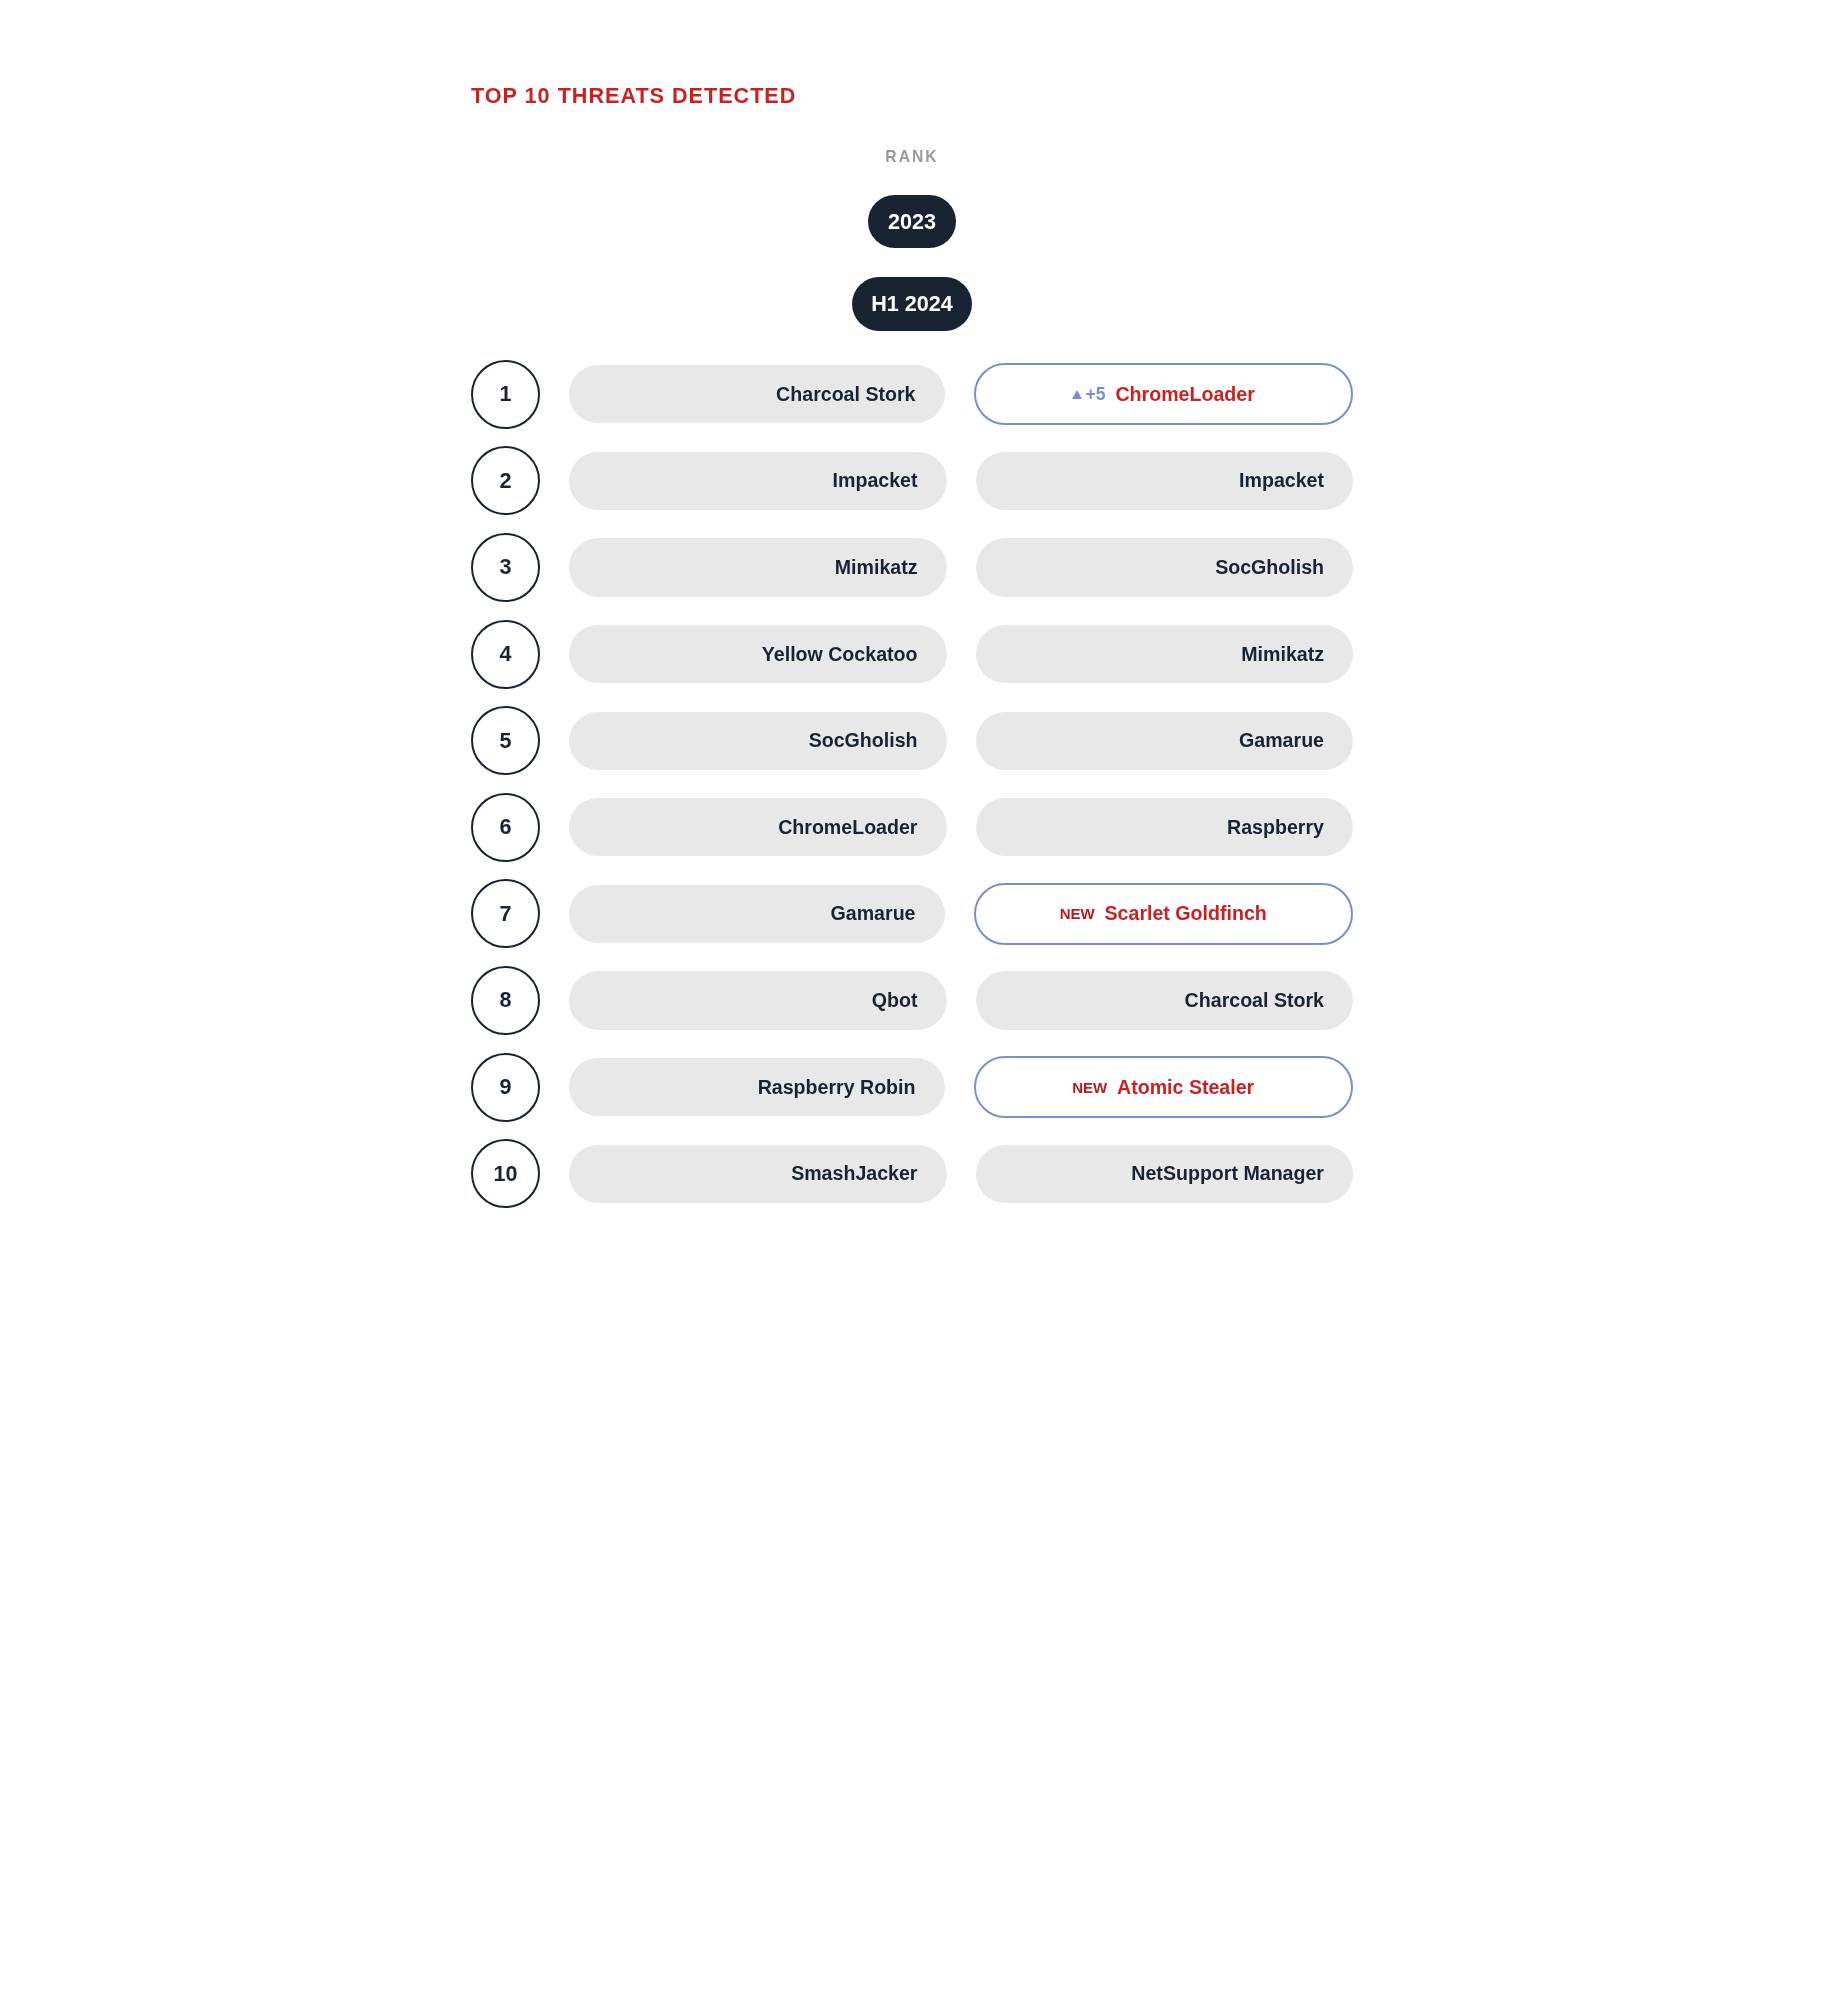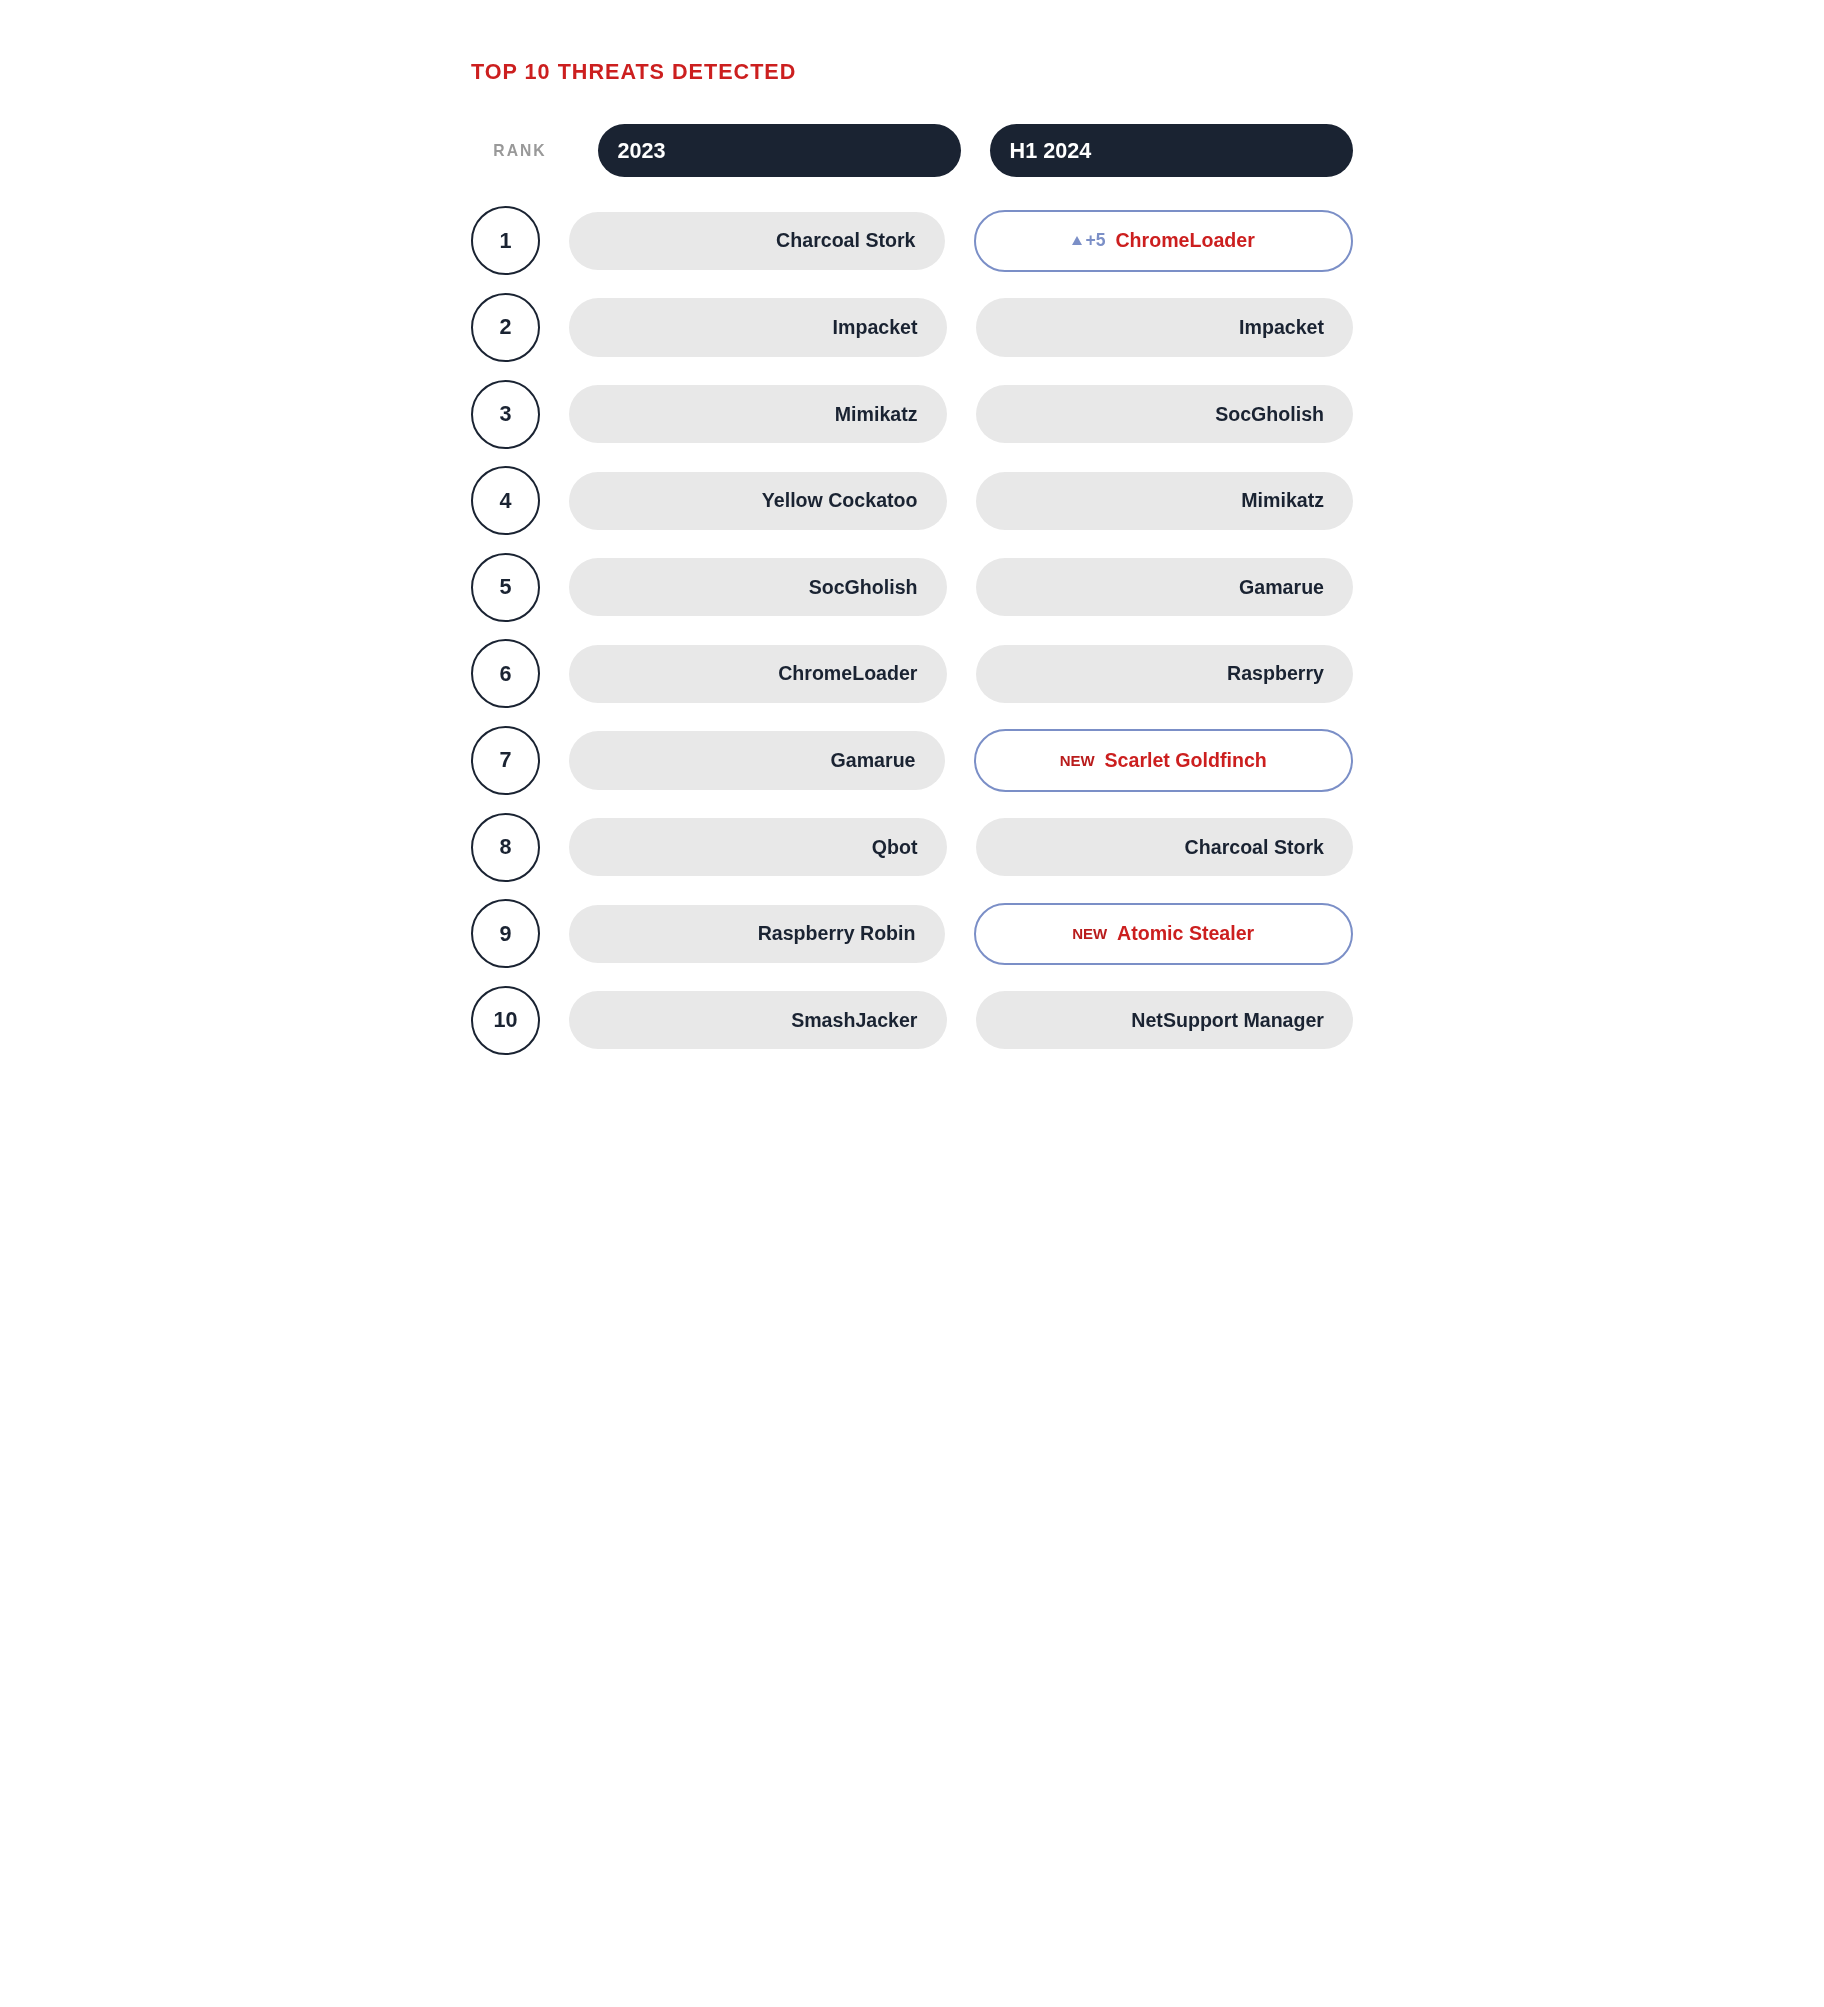--- a/index.html
+++ b/index.html
@@ -14,36 +14,38 @@
       display: flex;
       justify-content: center;
       align-items: flex-start;
       min-height: 100vh;
       padding: 59px 39px;
     }
 
     .container {
       width: 882px;
       max-width: 100%;
+      margin-top: 24px;
     }
 
     .section-title {
       color: #cc1f1f;
       font-size: 21.6px;
       font-weight: 900;
       letter-spacing: 1px;
       text-transform: uppercase;
       margin-bottom: 39px;
     }
 
     .header-row {
       display: flex;
       align-items: center;
       margin-bottom: 29px;
       gap: 29px;
+      flex-direction: column;
     }
 
     .rank-label {
       width: 98px;
       text-align: center;
       color: #999;
       font-weight: 800;
       font-size: 15.7px;
       letter-spacing: 2px;
       text-transform: uppercase;

